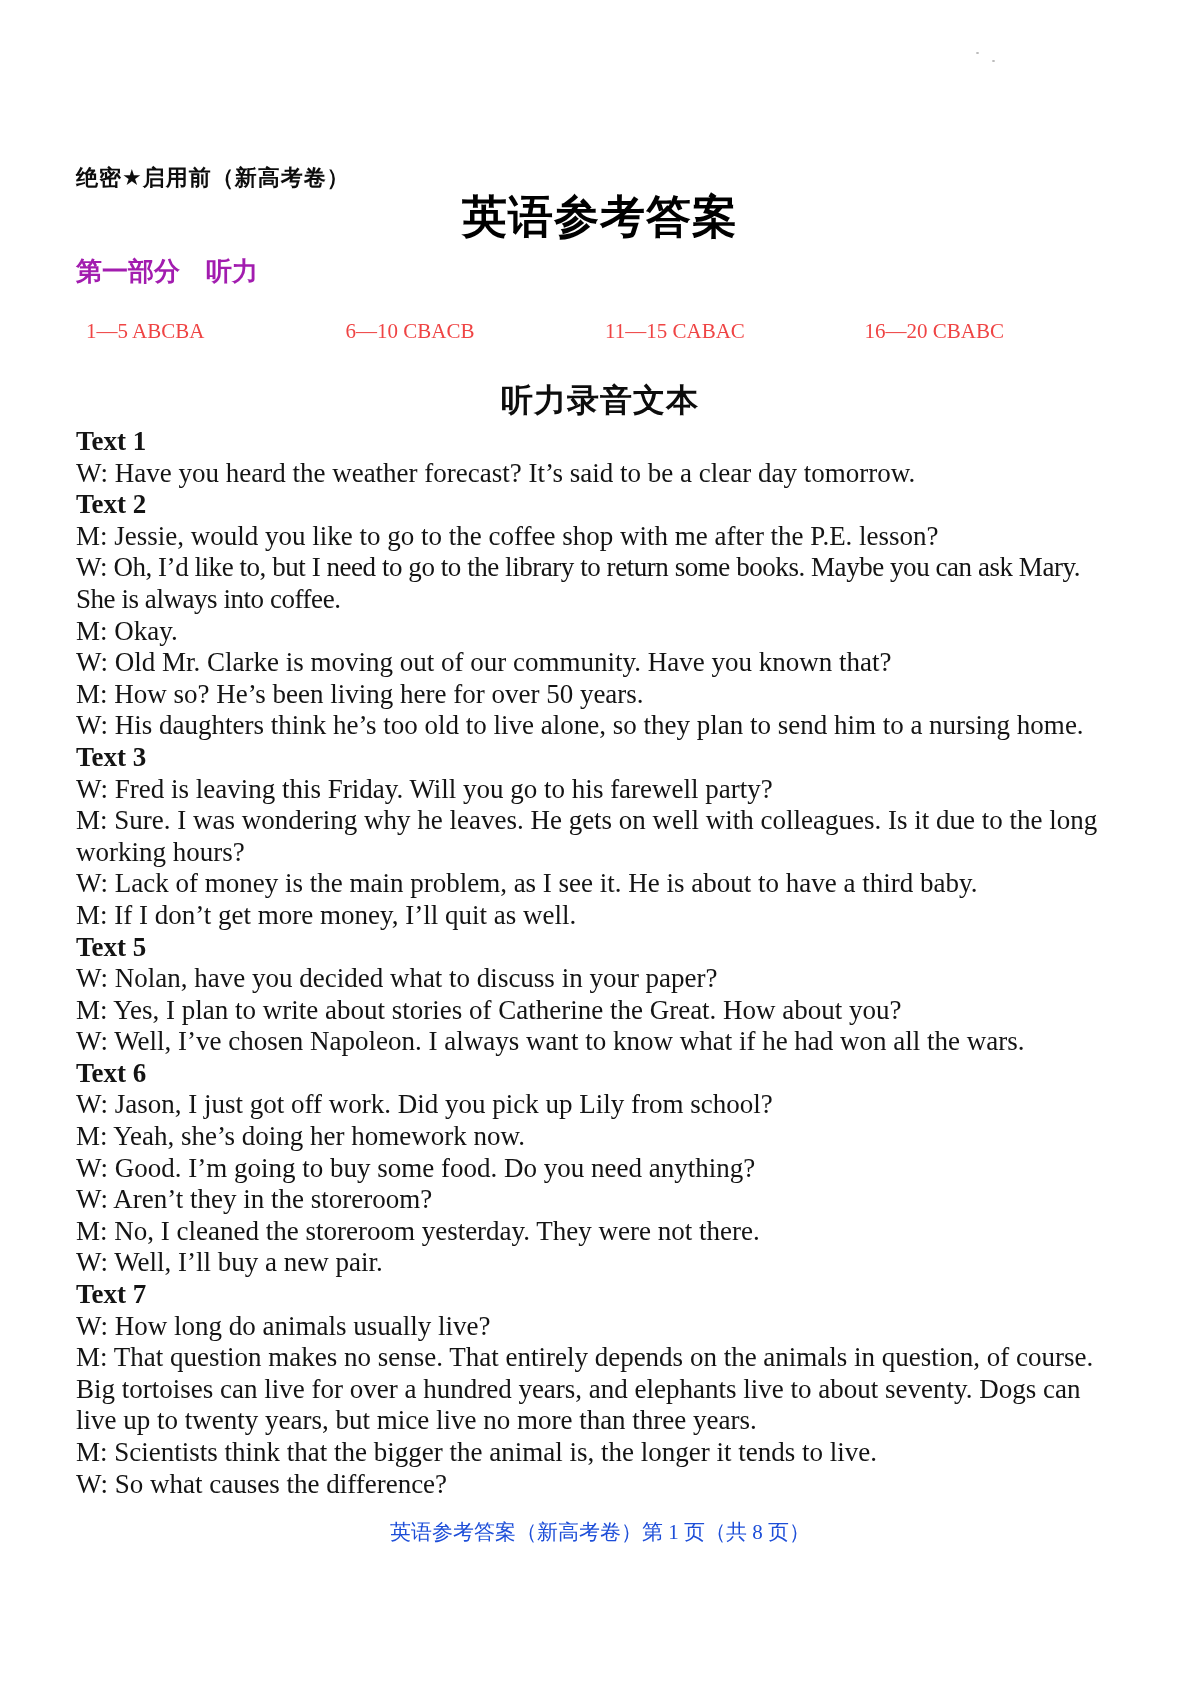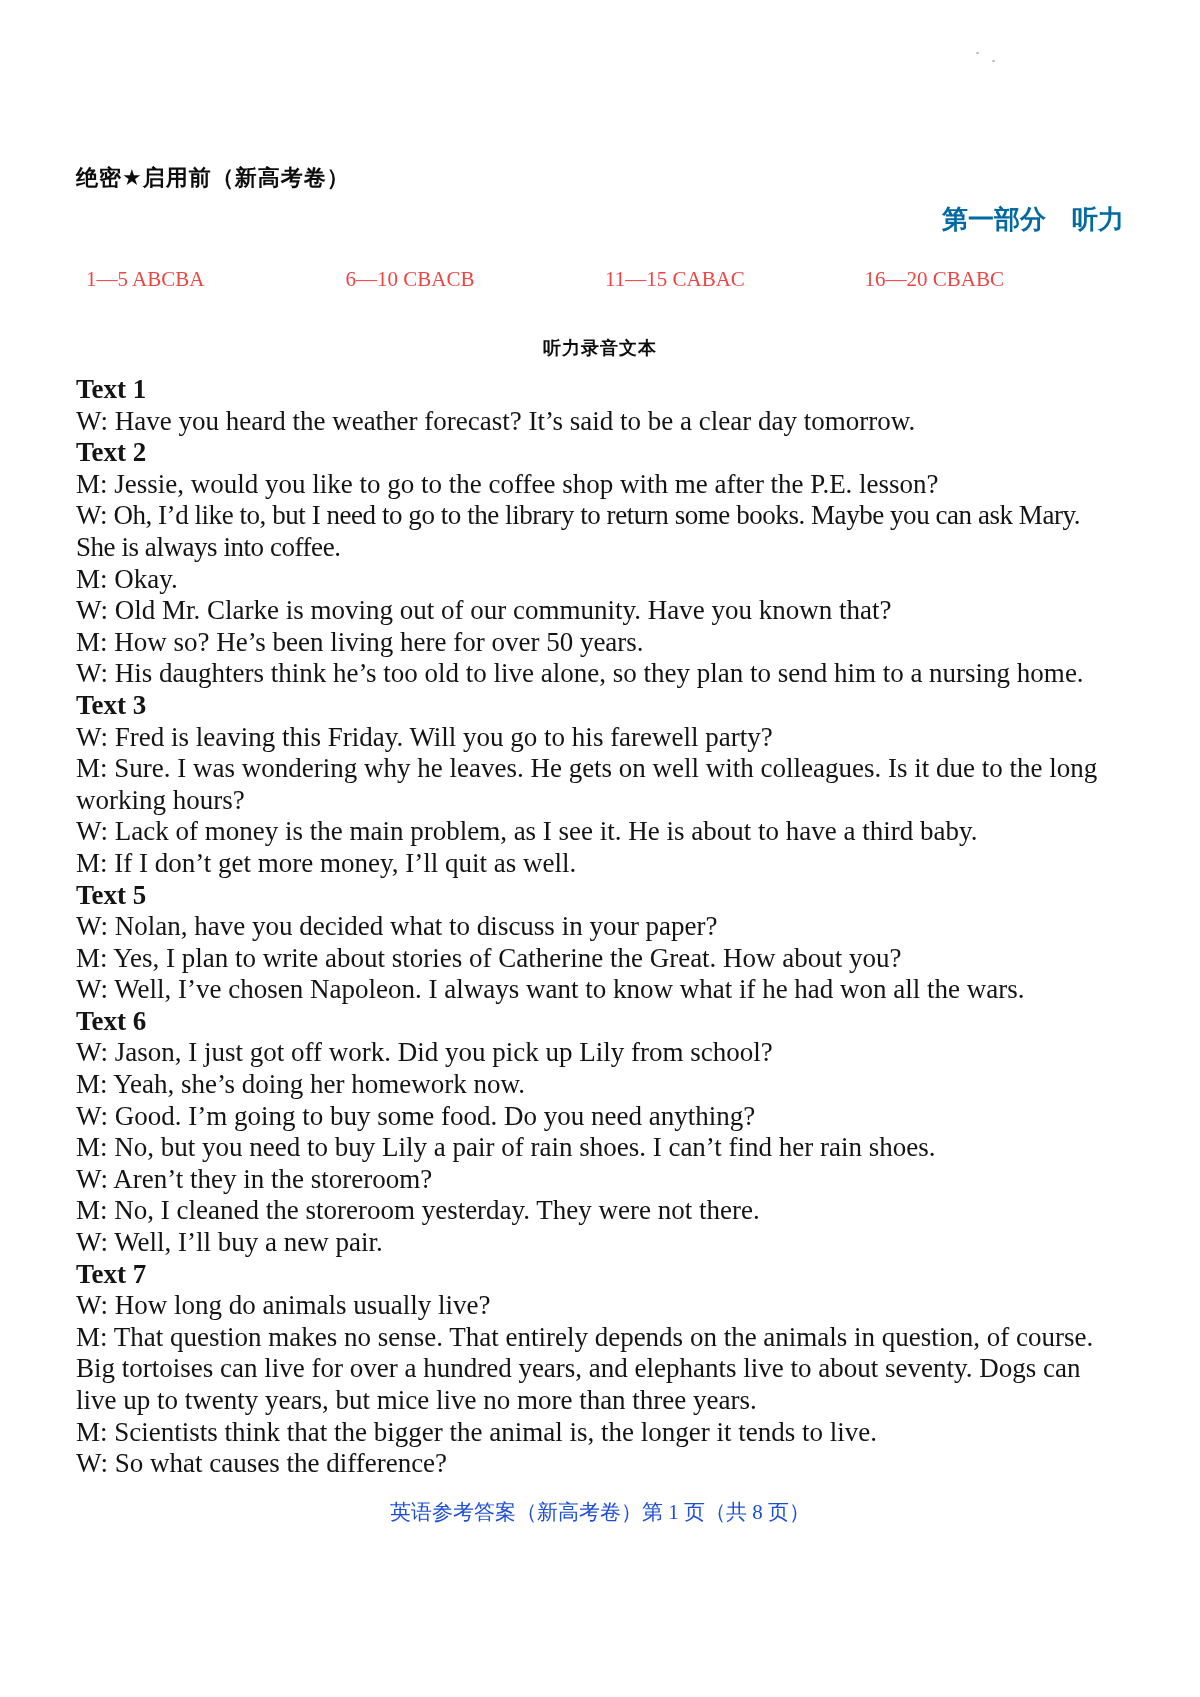--- a/index.html
+++ b/index.html
@@ -32,45 +32,45 @@
     text-align: center;
     font-family: "Liberation Sans", "DejaVu Sans", sans-serif;
     font-weight: 700;
     font-size: 45px;
     line-height: 50px;
     letter-spacing: 1px;
     color: #000000;
   }
   .part-heading {
     margin-top: 14px;
-    text-align: right;
+    text-align: left;
     font-family: "Liberation Sans", "DejaVu Sans", sans-serif;
     font-weight: 700;
     font-size: 26px;
     line-height: 30px;
-    color: #0369a1;
+    color: #a21caf;
   }
   .answers-row {
     margin-top: 32px;
     display: grid;
     grid-template-columns: repeat(4, 1fr);
     font-size: 21px;
     line-height: 26px;
     padding-left: 10px;
     color: #ef4444;
   }
   .answers-row .answer-group {
     white-space: nowrap;
   }
   .transcript-heading {
     margin-top: 43px;
     text-align: center;
     font-family: "Liberation Sans", "DejaVu Sans", sans-serif;
     font-weight: 700;
-    font-size: 18px;
+    font-size: 32px;
     line-height: 26px;
     letter-spacing: 1px;
     color: #0d0d0d;
   }
   .transcript {
     margin-top: 13px;
     font-size: 27px;
     line-height: 31.6px;
     color: #141414;
   }
@@ -103,20 +103,21 @@
 </head>
 <body>
 
 <div class="page">
 
   <div class="scan-speck speck-1"></div>
   <div class="scan-speck speck-2"></div>
 
   <div class="security-note">绝密★启用前（新高考卷）</div>
 
+  <div class="doc-title">英语参考答案</div>
 
   <div class="part-heading">第一部分　听力</div>
 
   <div class="answers-row">
     <span class="answer-group">1—5 ABCBA</span>
     <span class="answer-group">6—10 CBACB</span>
     <span class="answer-group">11—15 CABAC</span>
     <span class="answer-group">16—20 CBABC</span>
   </div>
 
@@ -149,21 +150,20 @@
         <div class="text-label">Text 5</div>
         <div class="dialogue-line">W: Nolan, have you decided what to discuss in your paper?</div>
         <div class="dialogue-line">M: Yes, I plan to write about stories of Catherine the Great. How about you?</div>
         <div class="dialogue-line">W: Well, I’ve chosen Napoleon. I always want to know what if he had won all the wars.</div>
       </div>
       <div class="text-block">
         <div class="text-label">Text 6</div>
         <div class="dialogue-line">W: Jason, I just got off work. Did you pick up Lily from school?</div>
         <div class="dialogue-line">M: Yeah, she’s doing her homework now.</div>
         <div class="dialogue-line">W: Good. I’m going to buy some food. Do you need anything?</div>
-        <div class="dialogue-line">M: No, but you need to buy Lily a pair of rain shoes. I can’t find her rain shoes.</div>
         <div class="dialogue-line">W: Aren’t they in the storeroom?</div>
         <div class="dialogue-line">M: No, I cleaned the storeroom yesterday. They were not there.</div>
         <div class="dialogue-line">W: Well, I’ll buy a new pair.</div>
       </div>
       <div class="text-block">
         <div class="text-label">Text 7</div>
         <div class="dialogue-line">W: How long do animals usually live?</div>
         <div class="dialogue-line">M: That question makes no sense. That entirely depends on the animals in question, of course. Big tortoises can live for over a hundred years, and elephants live to about seventy. Dogs can live up to twenty years, but mice live no more than three years.</div>
         <div class="dialogue-line">M: Scientists think that the bigger the animal is, the longer it tends to live.</div>
         <div class="dialogue-line">W: So what causes the difference?</div>

